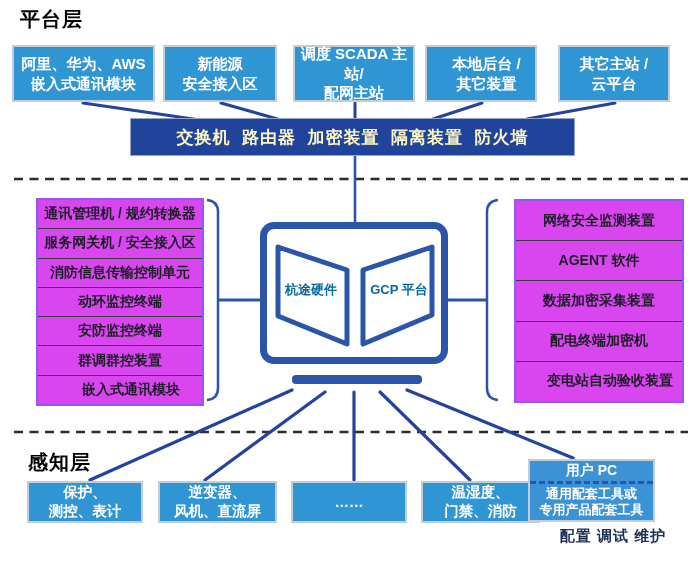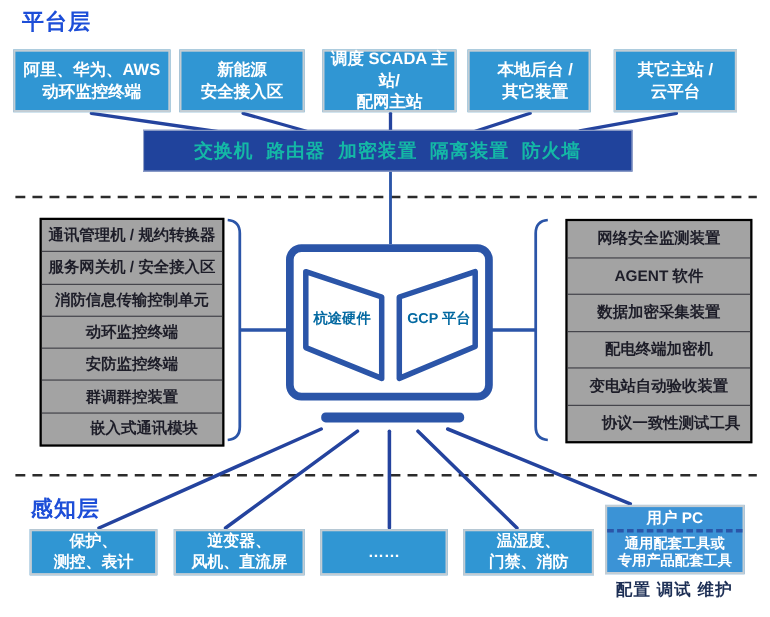--- a/index.html
+++ b/index.html
@@ -9,21 +9,21 @@
     width: 700px;
     height: 561px;
     background: #ffffff;
     font-family: "Liberation Sans", "DejaVu Sans", sans-serif;
     overflow: hidden;
   }
   .layer-title {
     position: absolute;
     font-size: 20px;
     font-weight: bold;
-    color: #1d4ed8;
+    color: #000000;
     letter-spacing: 1px;
   }
   .bluebox {
     position: absolute;
     background: #3096d3;
     border: 2px solid #c3cdd4;
     color: #ffffff;
     display: flex;
     align-items: center;
     justify-content: center;
@@ -32,30 +32,30 @@
     font-size: 15px;
     line-height: 1.3;
     white-space: pre-line;
   }
   .bottombox { font-size: 14.5px; }
   .network-bar {
     position: absolute;
     left: 130px; top: 118px; width: 445px; height: 38px;
     background: #20439c;
     border: 1.5px solid #93a2c9;
-    color: #14b8a6;
+    color: #fef9c3;
     display: flex; align-items: center; justify-content: center;
     font-size: 17px; font-weight: bold;
     letter-spacing: 1px;
     white-space: pre;
   }
   .devcol {
     position: absolute;
-    background: #a3a3a3;
-    border: 2px solid #000000;
+    background: #d946ef;
+    border: 2px solid #8b5cf6;
     display: flex;
     flex-direction: column;
   }
   .devcol .cell {
     flex: 1;
     display: flex; align-items: center; justify-content: center;
     border-bottom: 1.8px solid #3b3b42;
     font-size: 14px;
     font-weight: 600;
     color: #1d1d28;
@@ -81,21 +81,21 @@
     top: 52px;
     width: 80px;
     text-align: center;
     font-size: 13px;
     font-weight: bold;
     color: #0369a1;
     white-space: nowrap;
   }
   .userpc {
     position: absolute;
-    left: 550px; top: 459px; width: 127px; height: 63px;
+    left: 528px; top: 459px; width: 127px; height: 63px;
     background: #3b93d6;
     border: 2px solid #c3cdd4;
     color: #fff;
     display: flex; flex-direction: column;
   }
   .userpc-header {
     height: 23px;
     display: flex; align-items: center; justify-content: center;
     font-size: 14px; font-weight: bold;
     border-bottom: 3px dashed #2b55a8;
@@ -154,21 +154,21 @@
       <line x1="325" y1="392" x2="205" y2="480"></line>
       <line x1="354" y1="392" x2="354" y2="480"></line>
       <line x1="380" y1="392" x2="470" y2="480"></line>
       <line x1="407" y1="390" x2="573" y2="458"></line>
     </g>
   </svg>
 
   <div class="layer-title" style="left:20px; top:6px;">平台层</div>
 
   <div class="bluebox" style="left:12px;  top:45px; width:143px; height:57px;">阿里、华为、AWS
-动环监控终端</div>
+嵌入式通讯模块</div>
   <div class="bluebox" style="left:163px; top:45px; width:114px; height:57px;">新能源
 安全接入区</div>
   <div class="bluebox" style="left:293px; top:45px; width:122px; height:57px;">调度 SCADA 主站/
 配网主站</div>
   <div class="bluebox" style="left:425px; top:45px; width:112px; height:57px;padding-left:11px;">本地后台 /
 其它装置</div>
   <div class="bluebox" style="left:558px; top:45px; width:112px; height:57px;">其它主站 /
 云平台</div>
 
   <div class="network-bar">交换机  路由器  加密装置  隔离装置  防火墙</div>
@@ -182,21 +182,20 @@
     <div class="cell">群调群控装置</div>
     <div class="cell">嵌入式通讯模块</div>
   </div>
 
   <div class="devcol" style="left:514px; top:199px; width:170px; height:204px;">
     <div class="cell">网络安全监测装置</div>
     <div class="cell">AGENT 软件</div>
     <div class="cell">数据加密采集装置</div>
     <div class="cell">配电终端加密机</div>
     <div class="cell">变电站自动验收装置</div>
-    <div class="cell">协议一致性测试工具</div>
   </div>
 
   <div class="monitor">
     <svg width="174" height="128" viewBox="0 0 174 128">
       <polygon points="11,18 80,41 80,115 11,87" fill="#ffffff" stroke="#2b55a8" stroke-width="5" stroke-linejoin="round"></polygon>
       <polygon points="96,41 165,18 165,86 96,115" fill="#ffffff" stroke="#2b55a8" stroke-width="5" stroke-linejoin="round"></polygon>
     </svg>
     <div class="page-label" style="left:4px;">杭途硬件</div>
     <div class="page-label" style="left:92px;">GCP 平台</div>
   </div>

